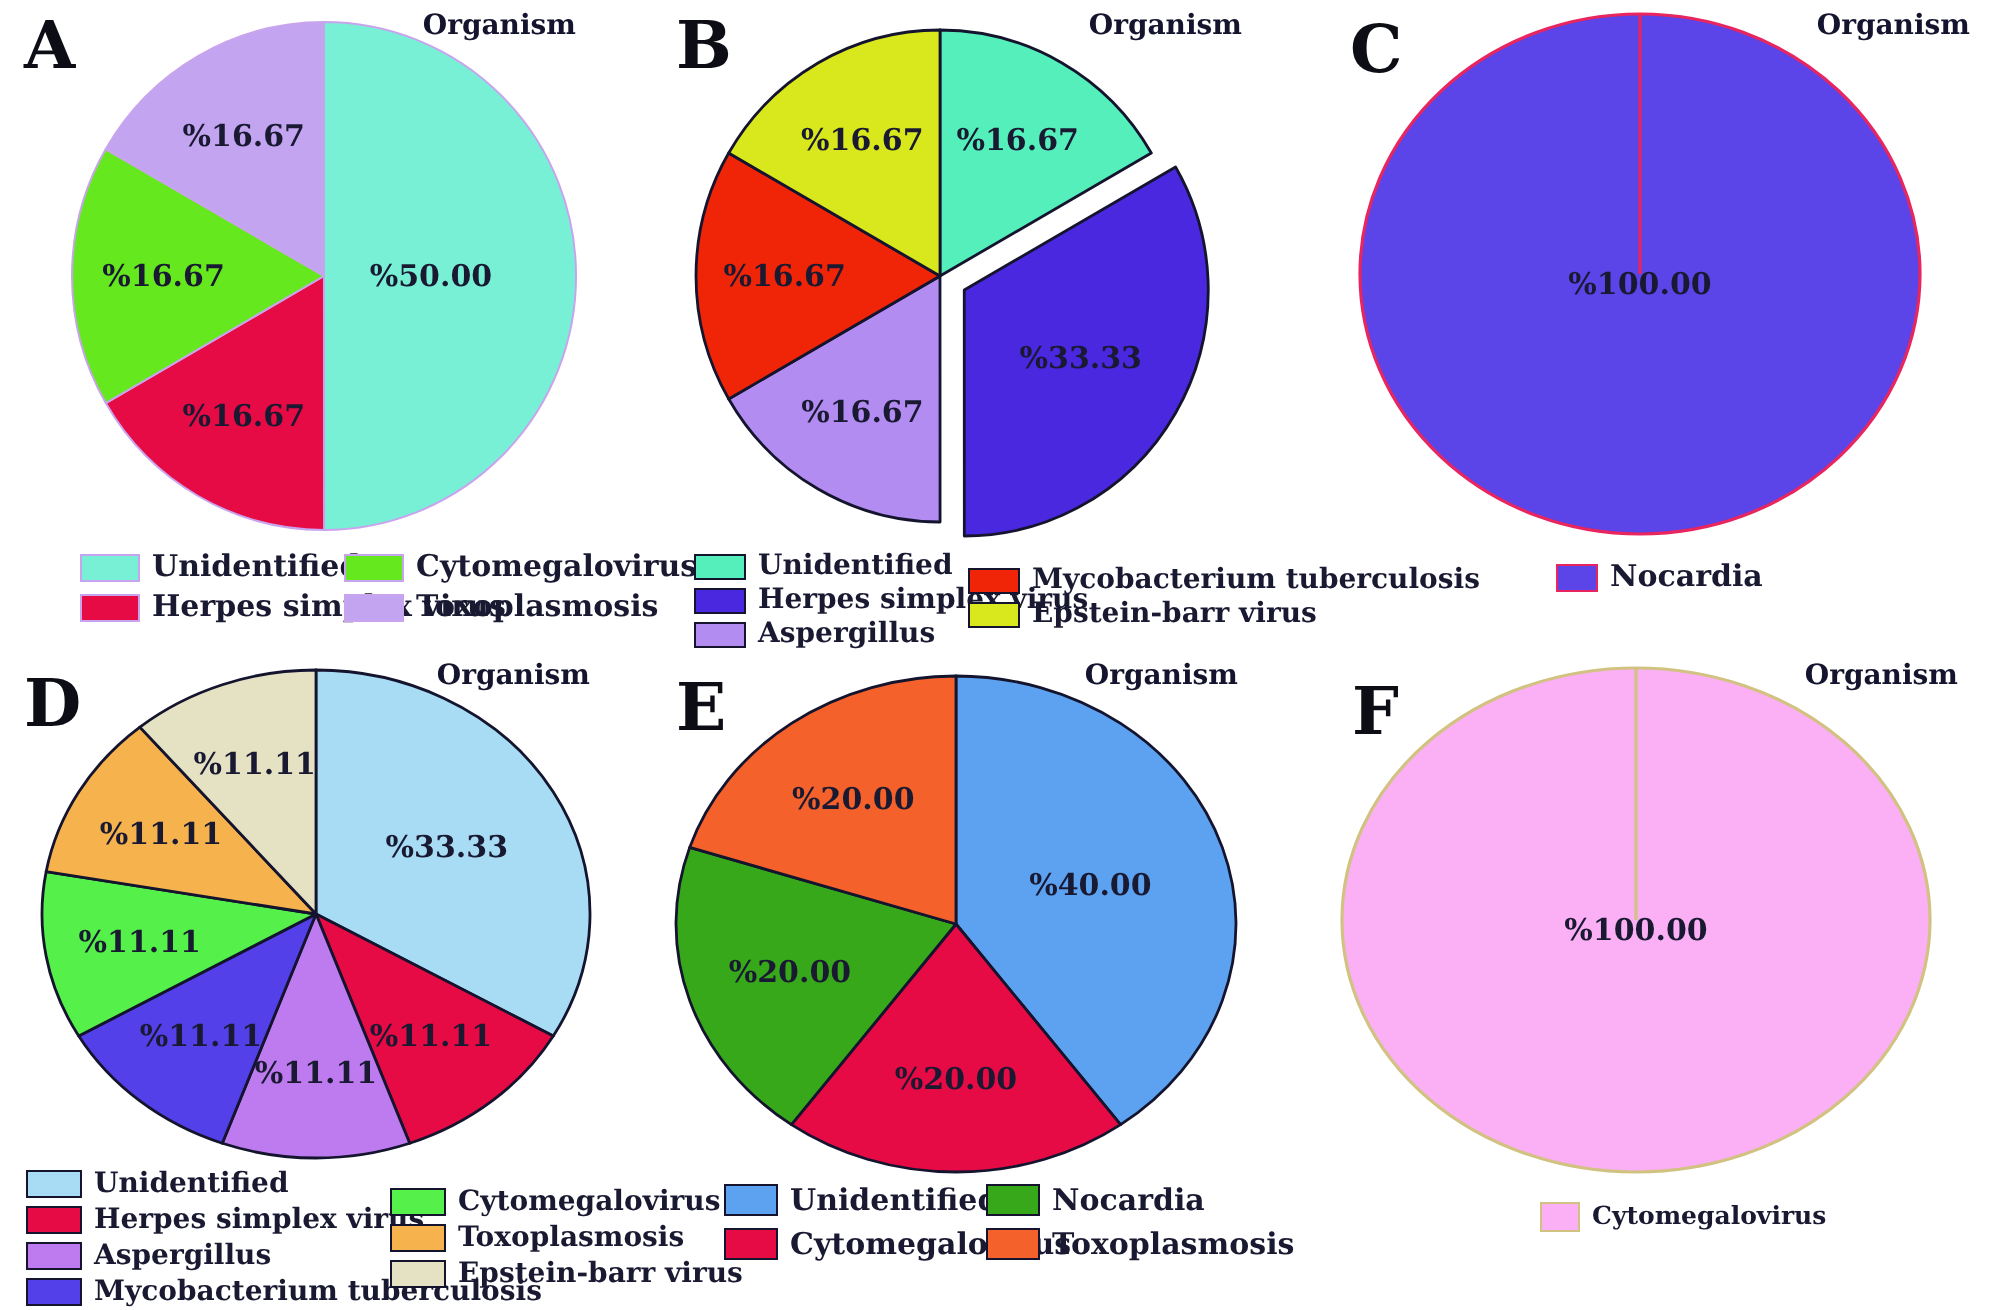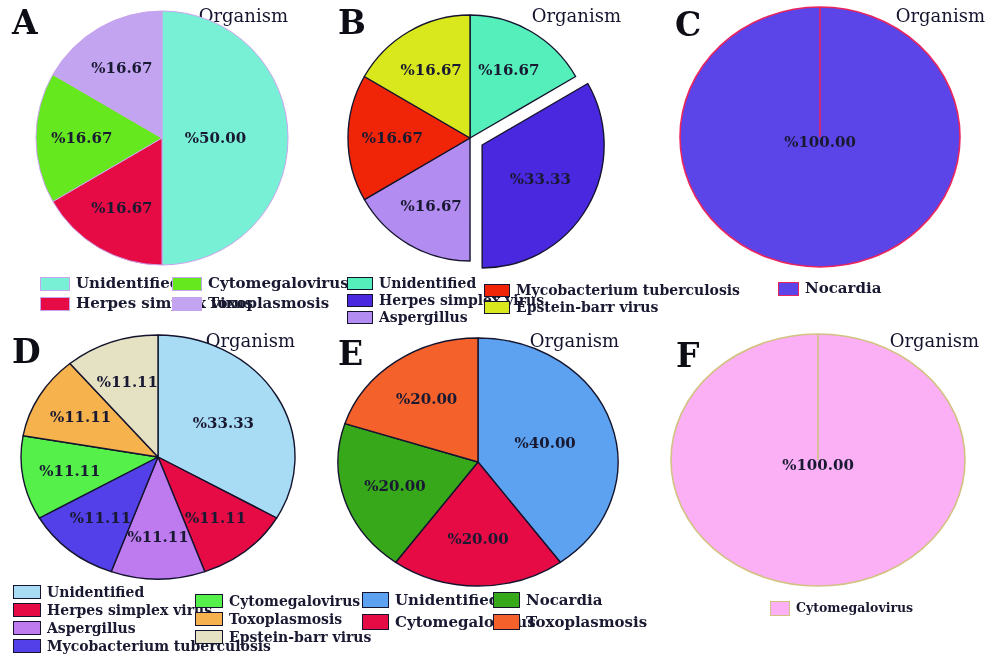--- a/index.html
+++ b/index.html
@@ -5,21 +5,21 @@
   html,body{margin:0;padding:0;background:#ffffff;}
   #figure{
     position:relative;width:1000px;height:655px;background:#ffffff;overflow:hidden;
     font-family:"DejaVu Serif","Liberation Serif",serif;color:#191932;
   }
   .panel{position:absolute;width:333px;height:327px;}
   .panel-letter{
     position:absolute;font-size:33px;font-weight:bold;color:#0d0d16;line-height:1;
   }
   .chart-title{
-    position:absolute;top:5px;font-size:18px;font-weight:400;color:#14142e;white-space:nowrap;
+    position:absolute;top:5px;font-size:14px;font-weight:700;color:#14142e;white-space:nowrap;
   }
   .pie-svg{position:absolute;left:0;top:0;overflow:visible;}
   .pct-label{
     font-size:15px;font-weight:bold;fill:#191932;
     font-family:"DejaVu Serif","Liberation Serif",serif;
   }
   .legend{position:absolute;left:0;top:0;width:100%;height:100%;pointer-events:none;}
   .legend-item{position:absolute;display:flex;align-items:center;white-space:nowrap;}
   .legend-swatch{display:inline-block;flex:0 0 auto;margin-right:6px;box-sizing:border-box;}
   .legend-label{font-weight:bold;color:#191932;line-height:1;}

